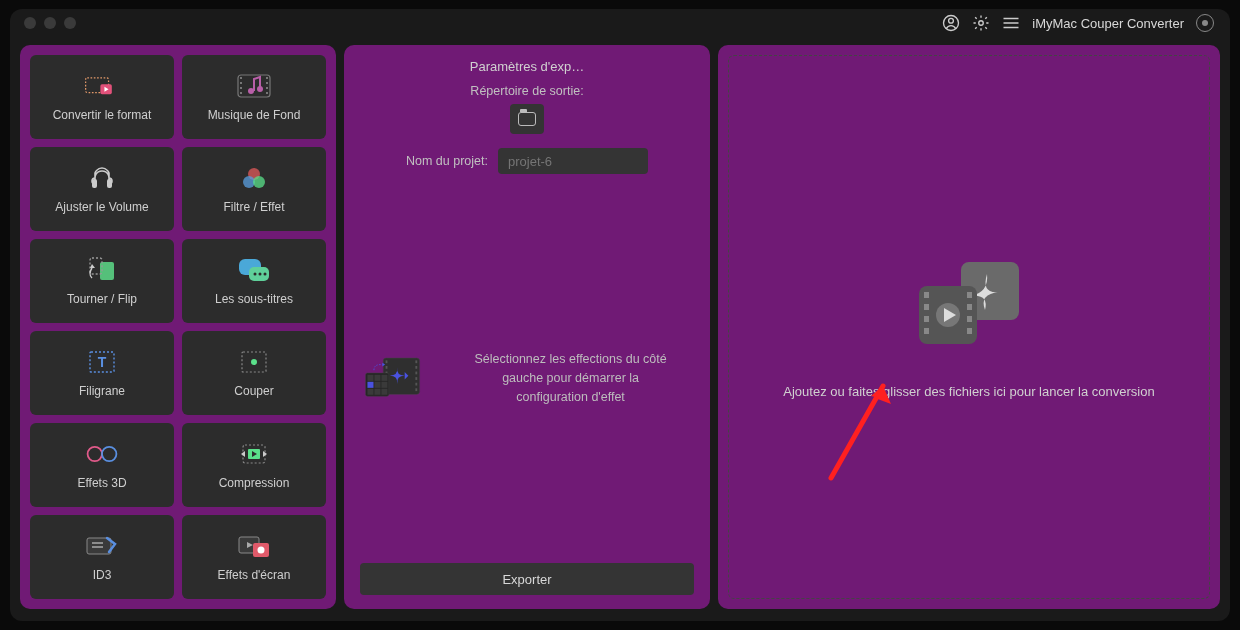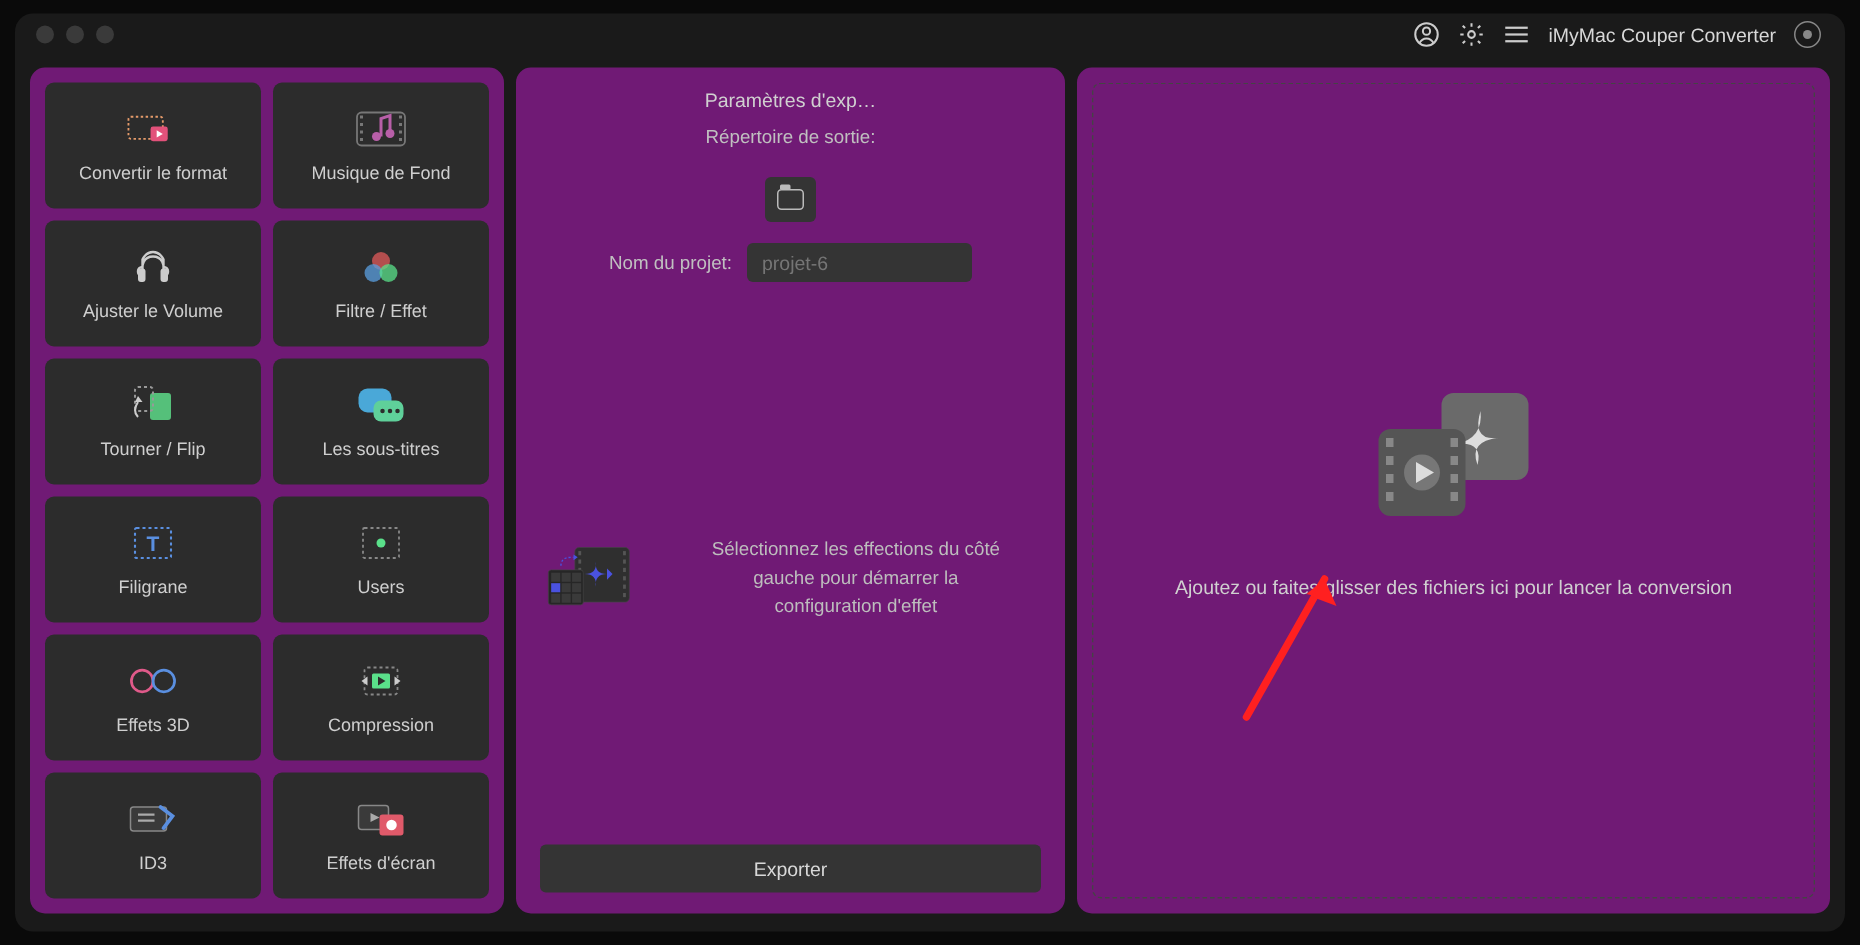--- a/index.html
+++ b/index.html
@@ -16,21 +16,21 @@
   .circle-target { width: 18px; height: 18px; border: 1.5px solid #888; border-radius: 50%; display:flex; align-items:center; justify-content:center; }
   .circle-target::after { content: ""; width: 6px; height: 6px; border-radius: 50%; background: #888; }
   .main { flex: 1; display: flex; gap: 8px; padding: 8px 10px 12px; }
   .panel { background: #701a75; border-radius: 10px; align-items: center; }
   .tool-grid-panel { width: 316px; padding: 10px; display: grid; grid-template-columns: 1fr 1fr; gap: 8px; align-content: start; }
   .tool-card { background: #2c2c2c; border-radius: 6px; height: 84px; display: flex; flex-direction: column; align-items: center; justify-content: center; gap: 8px; cursor: pointer; }
   .tool-card .tool-label { font-size: 12px; color: #cfcfcf; text-align: center; }
   .tool-icon { width: 36px; height: 28px; display: flex; align-items: center; justify-content: center; }
   .middle-panel { width: 366px; padding: 14px 16px; display: flex; flex-direction: column; }
   .mp-title { font-size: 13px; color: #d0d0d0; margin-bottom: 10px; }
-  .mp-label { font-size: 12.5px; color: #c0c0c0; margin-bottom: 20px; }
+  .mp-label { font-size: 12.5px; color: #c0c0c0; margin-bottom: 6px; }
   .mp-path-wrap { display: flex; align-items: center; background: #343434; border-radius: 4px; height: 30px; padding: 0 8px; margin-bottom: 14px; }
   .mp-path-input { flex: 1; background: transparent; border: none; color: #dedede; font-size: 13px; outline: none; overflow: hidden; text-overflow: ellipsis; white-space: nowrap; }
   .folder-icon { width: 18px; height: 14px; border: 1.2px solid #bbb; border-radius: 3px; position: relative; }
   .folder-icon::before { content:""; position:absolute; top:-4px; left:1px; width:7px; height:3px; background:#bbb; border-radius:1px 1px 0 0; }
   .mp-row { display: flex; align-items: center; gap: 10px; margin-bottom: 20px; }
   .mp-row input { background: #343434; border: none; height: 26px; width: 150px; padding: 0 10px; border-radius: 4px; color: #bbb; font-size: 13px; outline: none; }
   .mp-center { flex: 1; display: flex; flex-direction: row; align-items: center; justify-content: center; gap: 22px; }
   .mp-hint { font-size: 12.5px; color: #bdbdbd; text-align: center; line-height: 1.5; padding: 0 20px; }
   .export-btn { height: 32px; width: 100%; background: #343434; border: none; border-radius: 4px; color: #d8d8d8; font-size: 13px; cursor: pointer; }
   .drop-panel { flex: 1; padding: 10px; }
@@ -170,21 +170,21 @@
         <span class="tool-label">Filigrane</span>
       </div>
 
       <div class="tool-card">
         <div class="tool-icon">
           <svg width="32" height="28" viewBox="0 0 32 28">
               <rect x="4" y="4" width="24" height="20" rx="1" fill="none" stroke="#888" stroke-width="1.2" stroke-dasharray="2 2"></rect>
               <circle cx="16" cy="14" r="3" fill="#5ae08a"></circle>
             </svg>
         </div>
-        <span class="tool-label">Users</span>
+        <span class="tool-label">Couper</span>
       </div>
 
       <div class="tool-card">
         <div class="tool-icon">
           <svg width="40" height="20" viewBox="0 0 40 20">
               <circle cx="12" cy="10" r="8" fill="none" stroke="#e05a8a" stroke-width="2"></circle>
               <circle cx="28" cy="10" r="8" fill="none" stroke="#5a8fe0" stroke-width="2"></circle>
               <line x1="20" y1="10" x2="20" y2="10"></line>
             </svg>
         </div>

